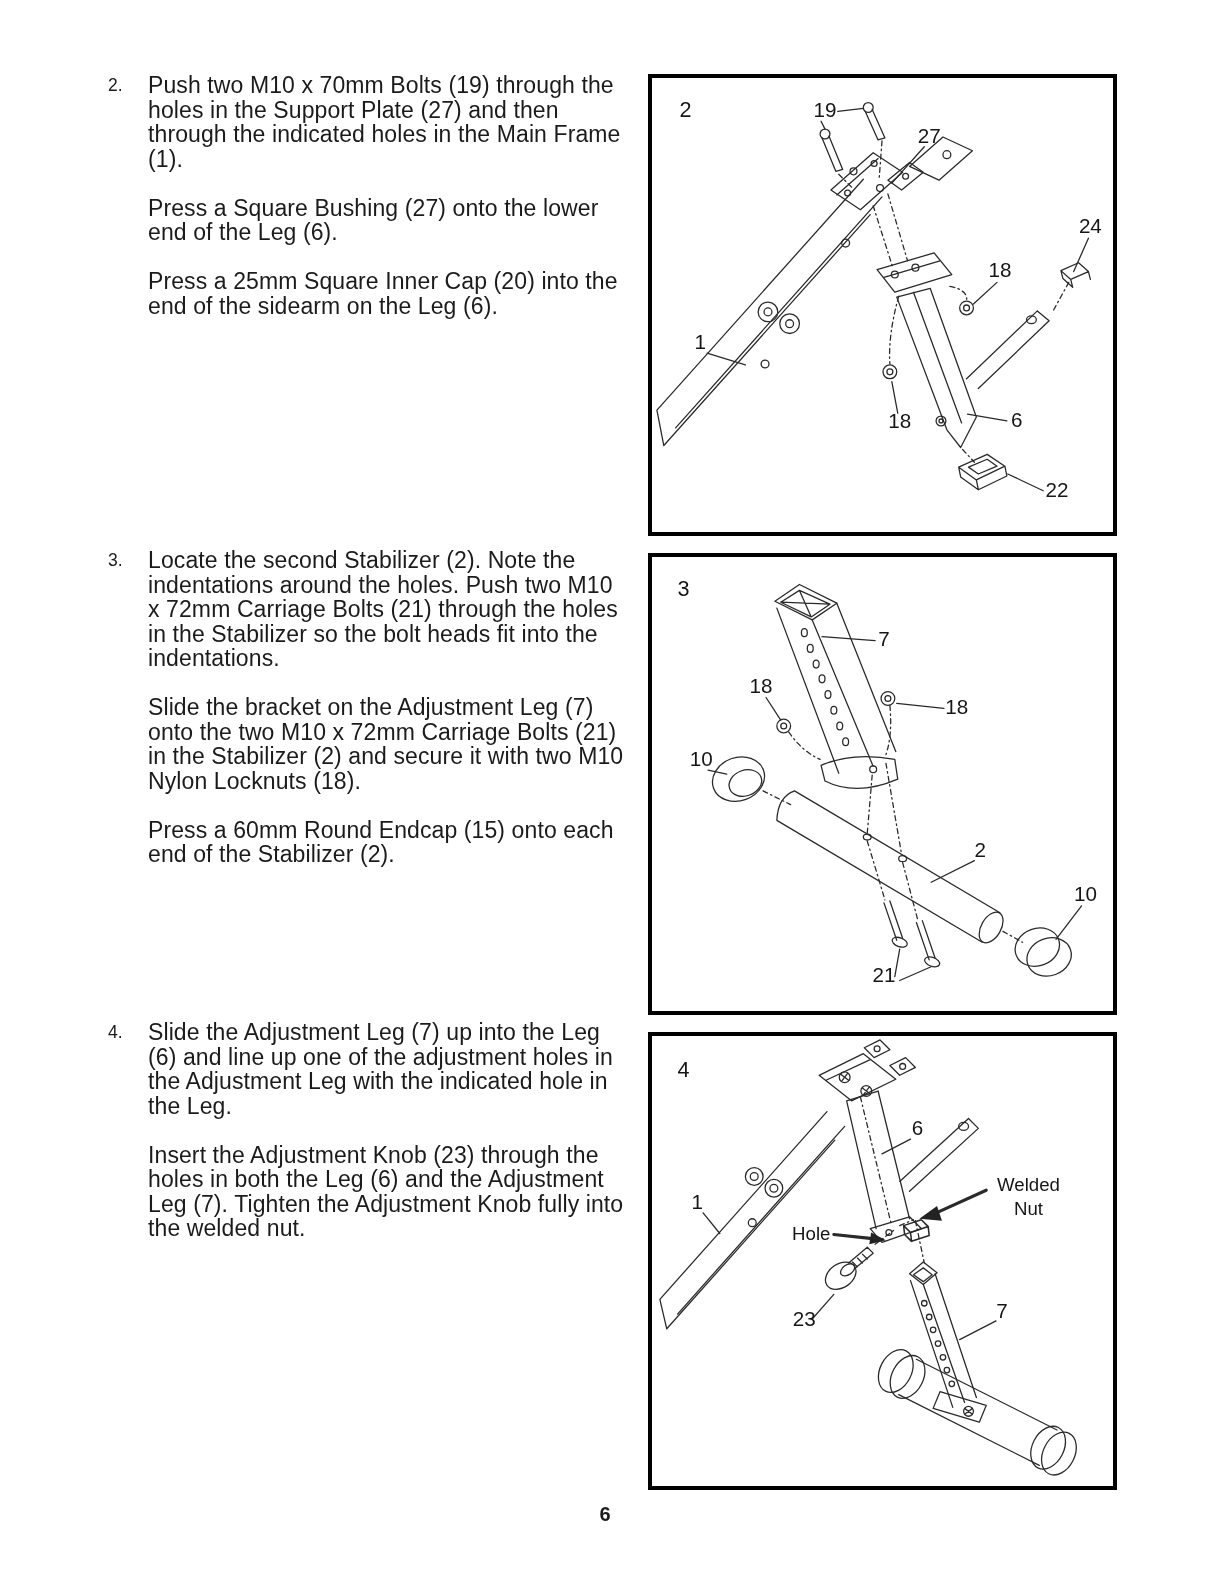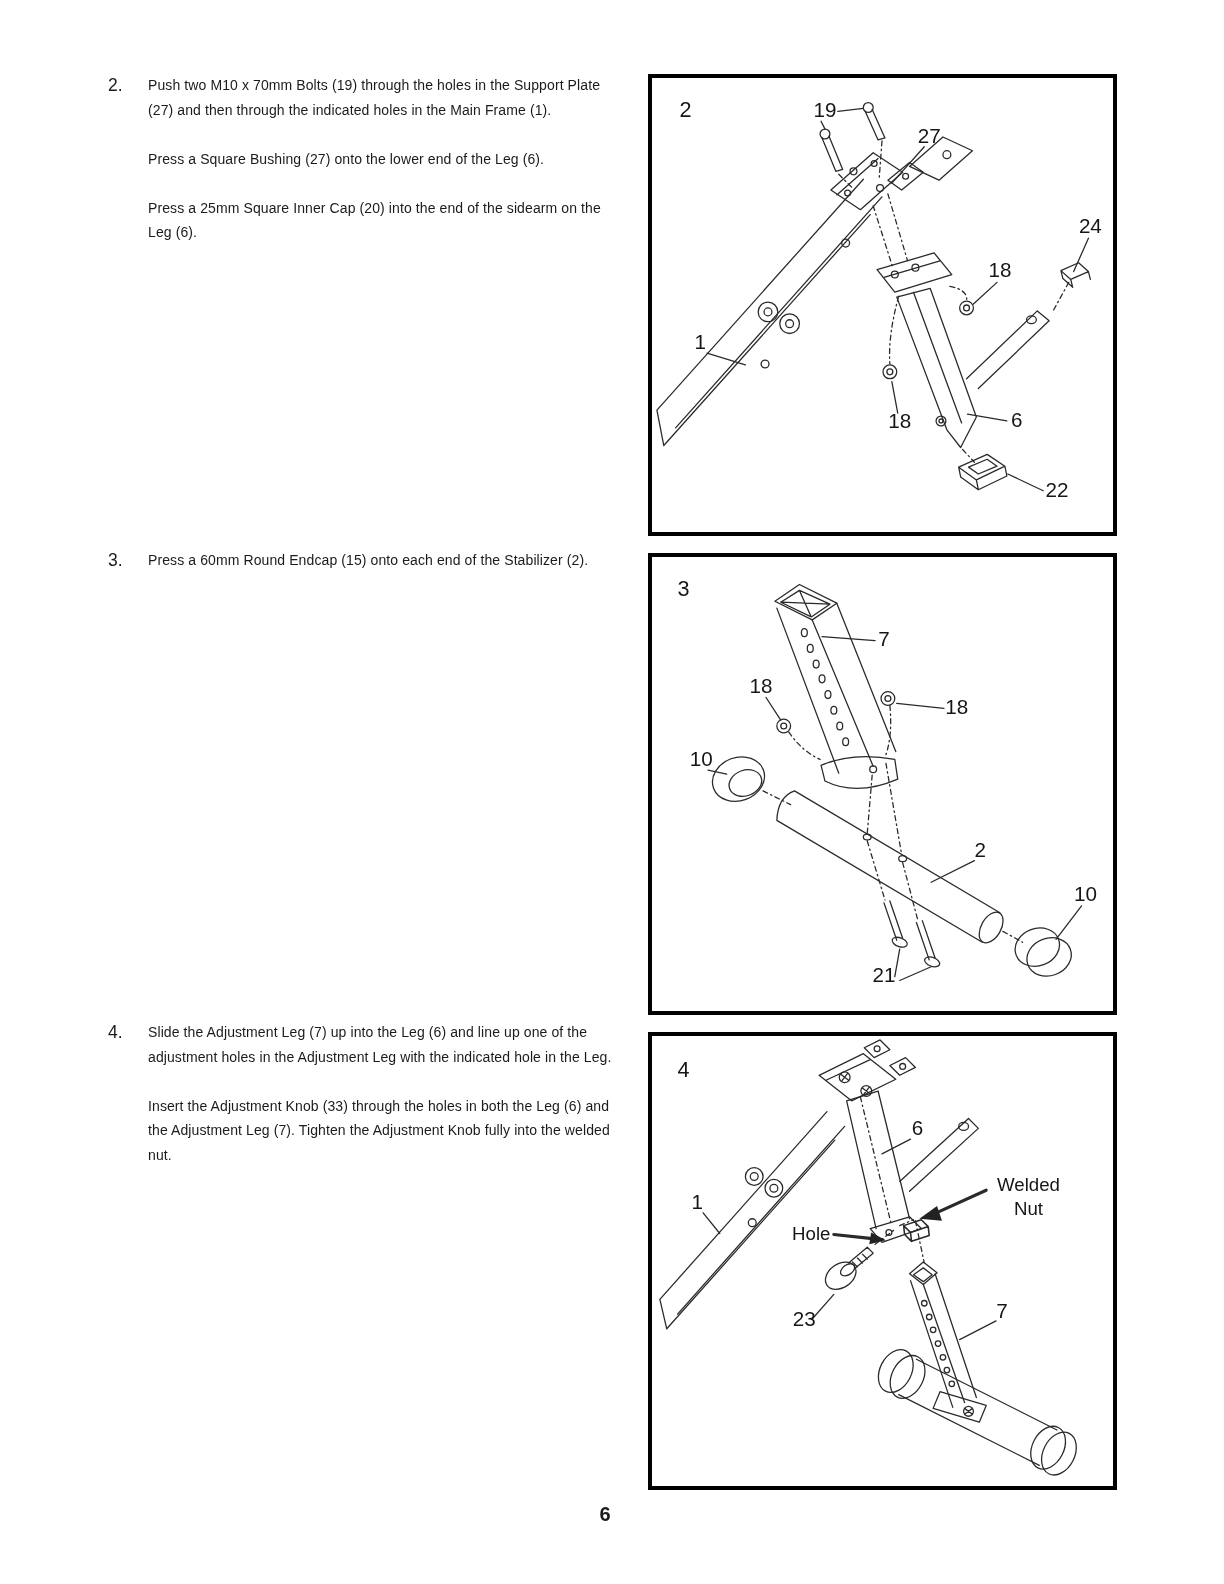--- a/index.html
+++ b/index.html
@@ -3,21 +3,21 @@
 <meta charset="utf-8">
 <style>
   html,body{margin:0;padding:0;background:#ffffff;}
   .page{
     position:relative;width:1224px;height:1584px;background:#ffffff;
     font-family:"Liberation Sans",sans-serif;color:#1b1b1b;overflow:hidden;
   }
   .step{position:absolute;left:108px;display:flex;}
   .step .num{width:40px;font-size:17.5px;line-height:24.5px;}
   .step .text{width:478px;}
-  .step p{margin:0 0 24.5px 0;font-size:14px;line-height:24.5px;letter-spacing:.1px;}
+  .step p{margin:0 0 24.5px 0;font-size:23px;line-height:24.5px;letter-spacing:.1px;}
   .fig{
     position:absolute;left:648px;width:469px;margin:0;box-sizing:border-box;
     border:4px solid #000;background:#fff;
   }
   .fig svg{display:block;width:100%;height:100%;}
   .fig text{font-family:"Liberation Sans",sans-serif;font-size:21px;fill:#161616;stroke:none;}
   .fig text.fignum{font-size:22px;}
   .fig text.anno{font-size:19px;}
   .draw{stroke:#2a2a2a;stroke-width:1.3;fill:none;stroke-linecap:round;stroke-linejoin:round;}
   .dash{stroke-dasharray:5 3.5 1.5 3.5;}
@@ -36,29 +36,31 @@
     <div class="text">
       <p>Push two M10 x 70mm Bolts (19) through the holes in the Support Plate (27) and then through the indicated holes in the Main Frame (1).</p>
       <p>Press a Square Bushing (27) onto the lower end of the Leg (6).</p>
       <p>Press a 25mm Square Inner Cap (20) into the end of the sidearm on the Leg (6).</p>
     </div>
   </section>
 
   <section class="step" style="top:548px;">
     <div class="num">3.</div>
     <div class="text">
+      <p>Locate the second Stabilizer (2). Note the indentations around the holes. Push two M10 x 72mm Carriage Bolts (21) through the holes in the Stabilizer so the bolt heads fit into the indentations.</p>
+      <p>Slide the bracket on the Adjustment Leg (7) onto the two M10 x 72mm Carriage Bolts (21) in the Stabilizer (2) and secure it with two M10 Nylon Locknuts (18).</p>
       <p>Press a 60mm Round Endcap (15) onto each end of the Stabilizer (2).</p>
     </div>
   </section>
 
   <section class="step" style="top:1020px;">
     <div class="num">4.</div>
     <div class="text">
       <p>Slide the Adjustment Leg (7) up into the Leg (6) and line up one of the adjustment holes in the Adjustment Leg with the indicated hole in the Leg.</p>
-      <p>Insert the Adjustment Knob (33) through the holes in both the Leg (6) and the Adjustment Leg (7). Tighten the Adjustment Knob fully into the welded nut.</p>
+      <p>Insert the Adjustment Knob (23) through the holes in both the Leg (6) and the Adjustment Leg (7). Tighten the Adjustment Knob fully into the welded nut.</p>
     </div>
   </section>
 
   <figure class="fig" style="top:74px;height:462px;">
     <svg viewBox="0 0 469 462" preserveAspectRatio="none">
       <g class="draw">
         <path d="M5,338 L215,103 M24,356 L234,121 M12,374 L222,139 M5,338 L12,374"></path>
         <circle cx="115" cy="291" r="4"></circle>
           <circle cx="197" cy="168" r="4"></circle>
         <circle cx="118" cy="238" r="10"></circle>

